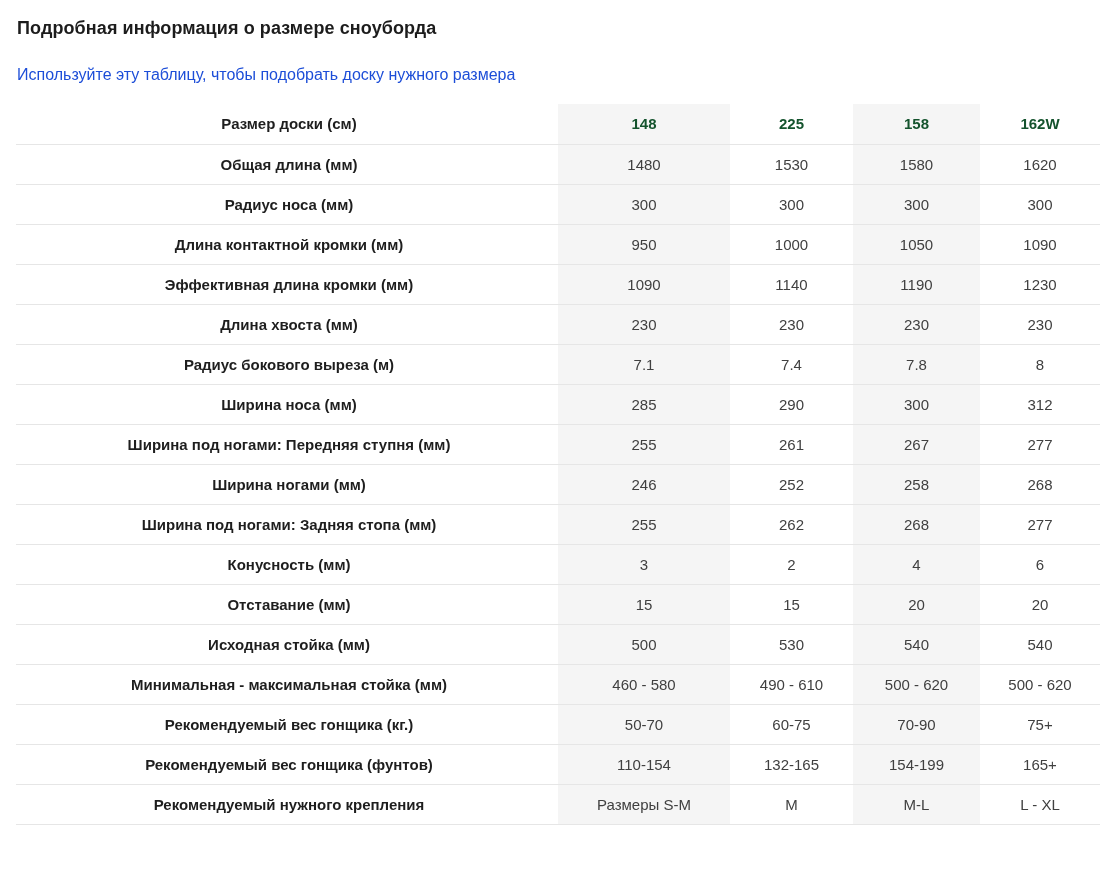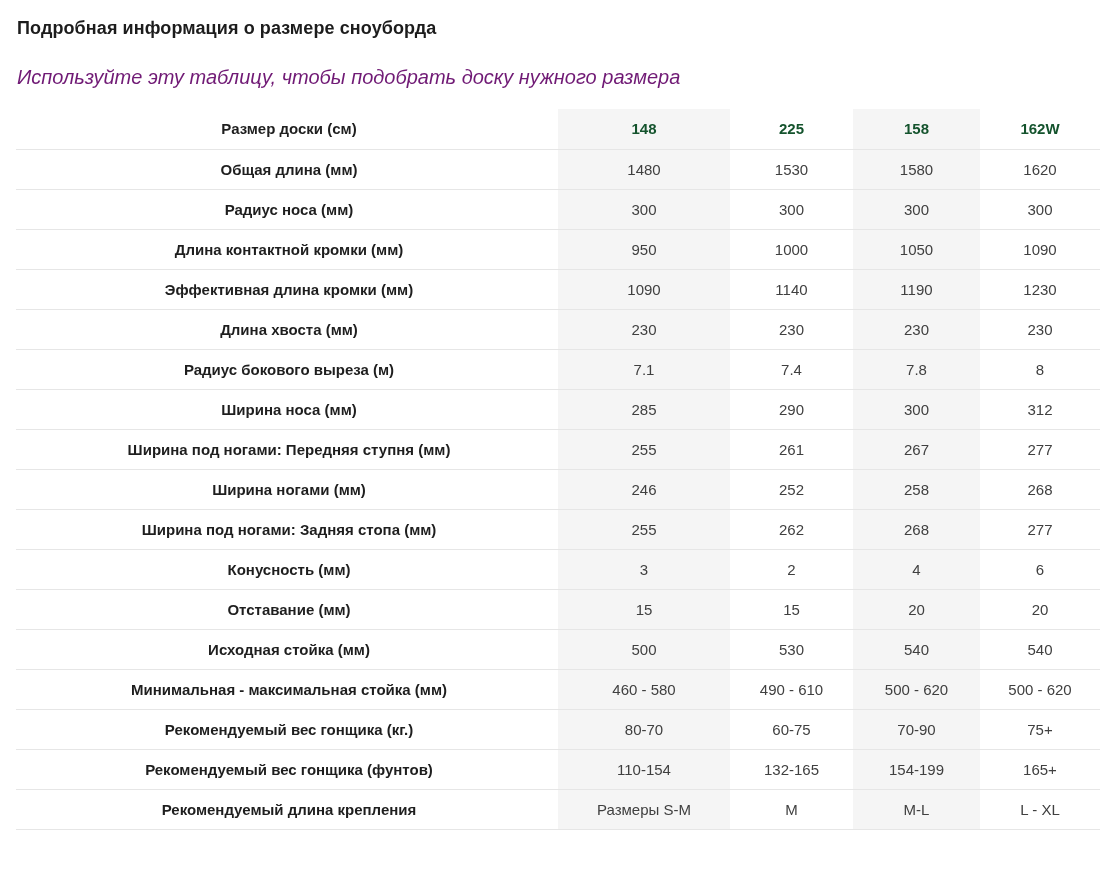--- a/index.html
+++ b/index.html
@@ -16,24 +16,23 @@
   }
   .page-title {
     margin: 18px 16px 2px 17px;
     font-size: 18px;
     font-weight: 700;
     color: #1c1c1c;
     letter-spacing: 0.1px;
   }
   .page-subtitle {
     margin: 27px 16px 0 17px;
-    font-size: 20px;
+    font-size: 16px;
     font-weight: 400;
-    color: #701a75;
-    font-style: italic;
+    color: #1d4ed8;
   }
   .spec-table {
     border-collapse: collapse;
     table-layout: fixed;
     width: 1084px;
     margin: 20px 0 0 16px;
   }
   .spec-table col.c-label  { width: 542px; }
   .spec-table col.c-size1  { width: 172px; }
   .spec-table col.c-size2  { width: 123px; }
@@ -186,34 +185,34 @@
         </tr>
         <tr>
           <td class="label-cell">Минимальная - максимальная стойка (мм)</td>
           <td class="value-cell shaded">460 - 580</td>
           <td class="value-cell">490 - 610</td>
           <td class="value-cell shaded">500 - 620</td>
           <td class="value-cell">500 - 620</td>
         </tr>
         <tr>
           <td class="label-cell">Рекомендуемый вес гонщика (кг.)</td>
-          <td class="value-cell shaded">80-70</td>
+          <td class="value-cell shaded">50-70</td>
           <td class="value-cell">60-75</td>
           <td class="value-cell shaded">70-90</td>
           <td class="value-cell">75+</td>
         </tr>
         <tr>
           <td class="label-cell">Рекомендуемый вес гонщика (фунтов)</td>
           <td class="value-cell shaded">110-154</td>
           <td class="value-cell">132-165</td>
           <td class="value-cell shaded">154-199</td>
           <td class="value-cell">165+</td>
         </tr>
         <tr>
-          <td class="label-cell">Рекомендуемый длина крепления</td>
+          <td class="label-cell">Рекомендуемый нужного крепления</td>
           <td class="value-cell shaded">Размеры S-M</td>
           <td class="value-cell">M</td>
           <td class="value-cell shaded">M-L</td>
           <td class="value-cell">L - XL</td>
         </tr>
       </tbody>
   </table>
 </div>
 
 </body></html>

